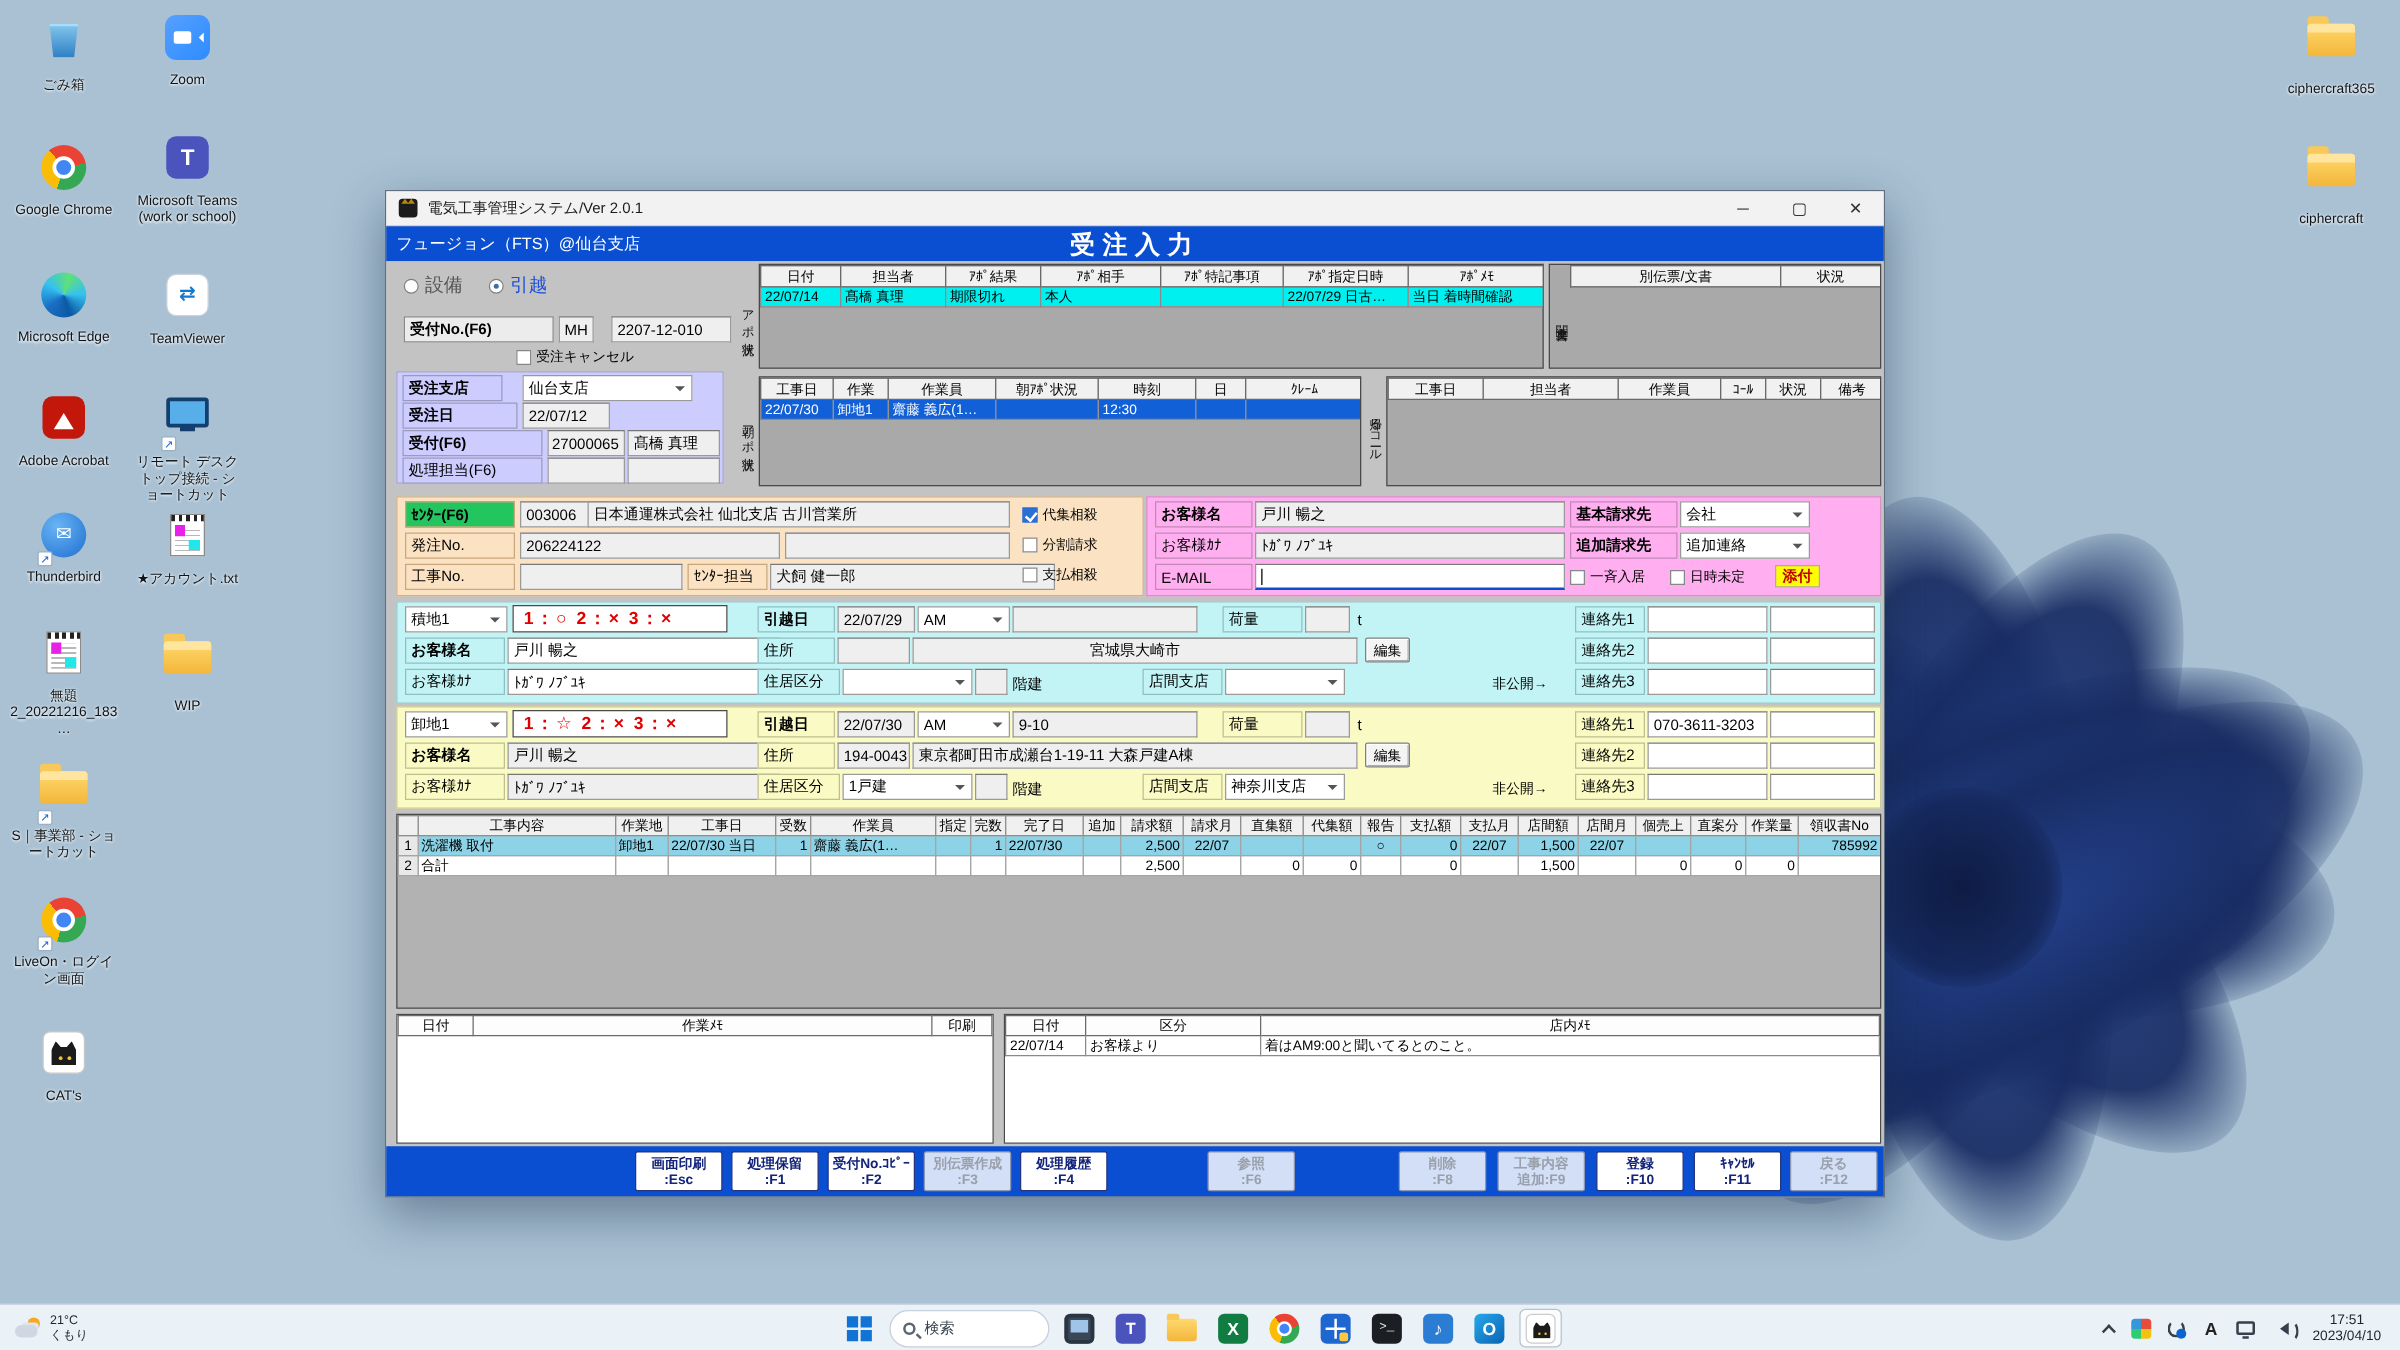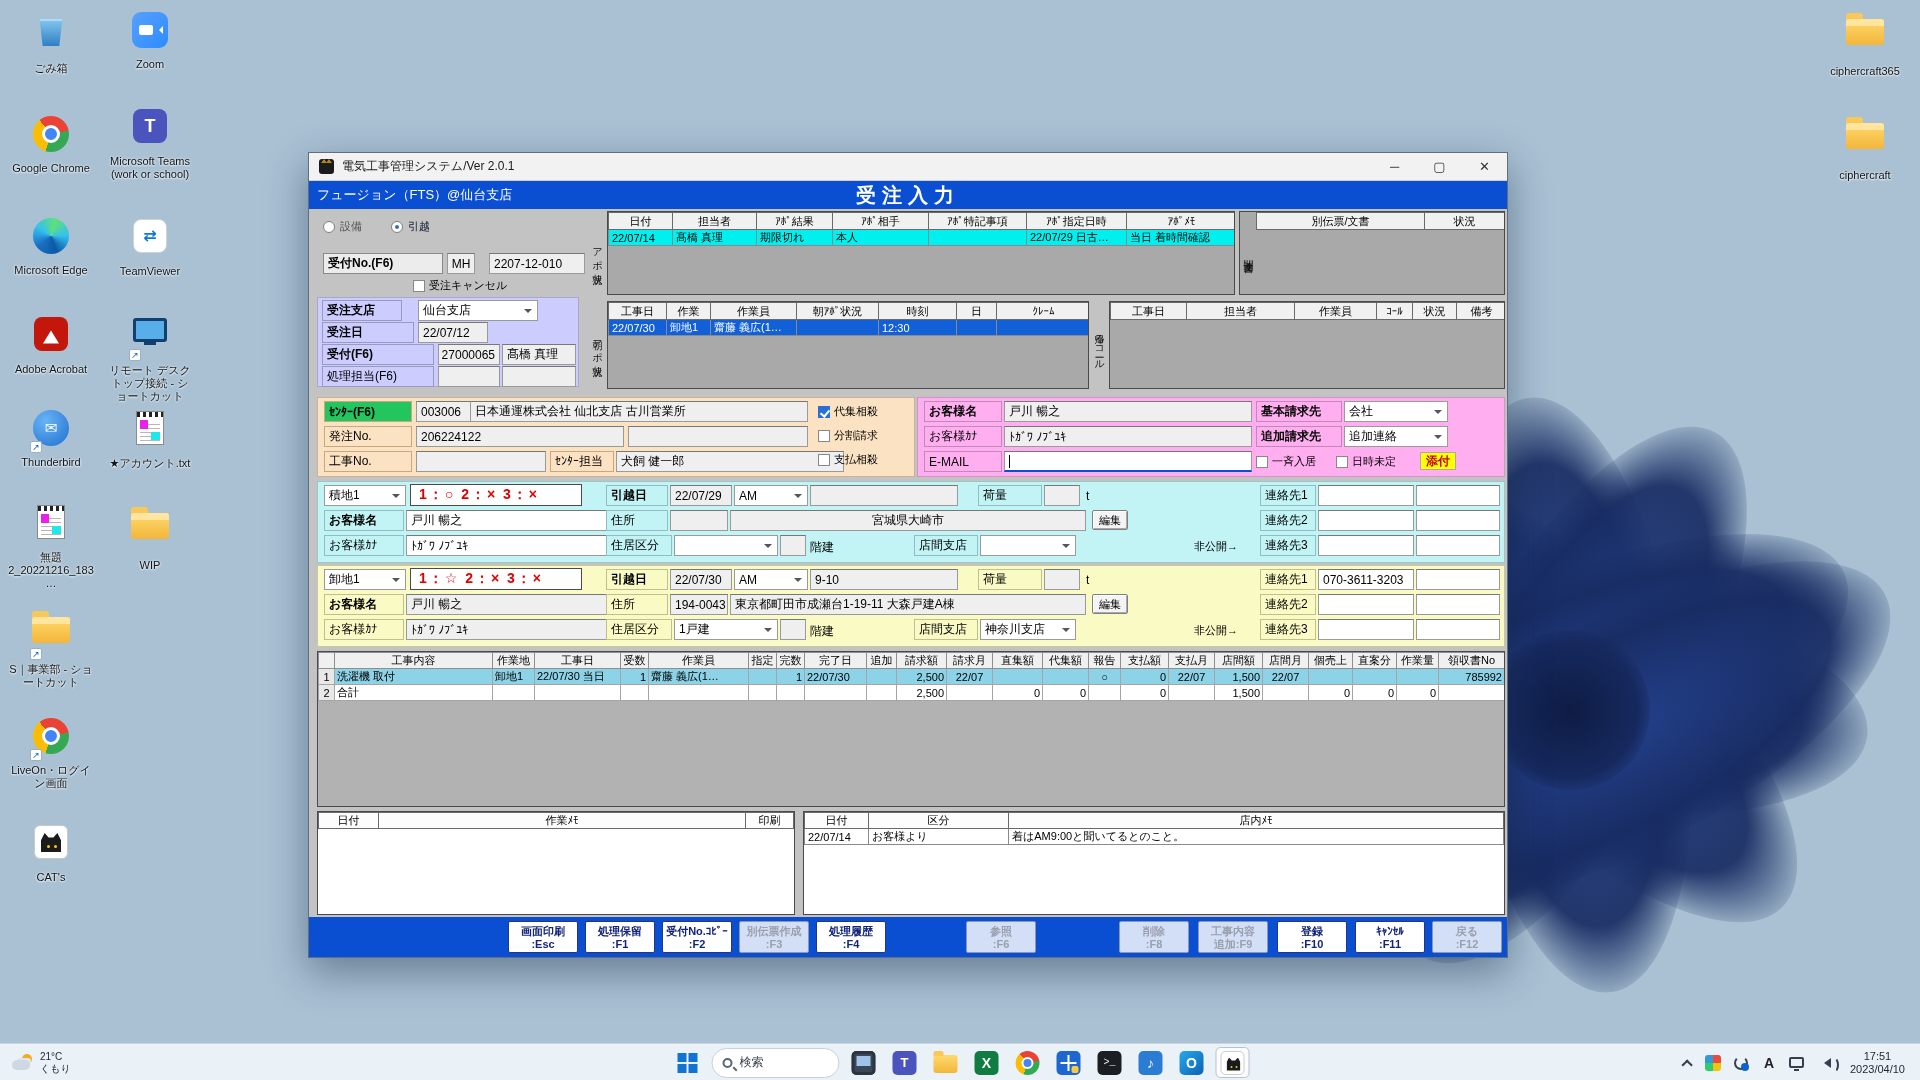--- a/index.html
+++ b/index.html
@@ -82,21 +82,21 @@
   .fld.white { background:#fff; }
   .dd { position:absolute; height:21px; background:#fff; border:1px solid #9a9a9a; display:flex;
     align-items:center; padding:0 18px 0 4px; font-size:12px; white-space:nowrap; }
   .dd::after { content:""; position:absolute; right:5px; top:8px; border:4px solid transparent; border-top-color:#555; }
   .cb { width:12px; height:12px; border:1px solid #888; background:#fff; display:inline-block; vertical-align:-2px; margin-right:4px; flex:none; }
   .cb.on { background:#2a6fd6; border-color:#2a6fd6; position:relative; }
   .cb.on::after { content:""; position:absolute; left:3px; top:1px; width:4px; height:7px;
     border:solid #fff; border-width:0 2px 2px 0; transform:rotate(40deg); }
   .rd { width:12px; height:12px; border:1px solid #808080; border-radius:50%; background:#fdfdfd; display:inline-block; vertical-align:-2px; margin-right:5px; position:relative; }
   .rd.on::after { content:""; position:absolute; left:3px; top:3px; width:4px; height:4px; border-radius:50%; background:#3a6ea5; }
-  .chkrow { position:absolute; display:flex; align-items:center; font-size:11px; white-space:nowrap; }
+  .chkrow { position:absolute; display:flex; align-items:center; font-size:15px; white-space:nowrap; }
 
   .vlab { position:absolute; writing-mode:vertical-rl; text-orientation:upright; font-size:10px;
     line-height:13px; letter-spacing:1px; color:#111; text-align:center; }
   .twrap { position:absolute; background:#a9a9a9; border:1px solid #4a4a4a; overflow:hidden; }
   .twrap table { border-collapse:collapse; width:100%; table-layout:fixed; font-size:11px; }
   .twrap th { background:#f1f1f1; border:1px solid #6a6a6a; font-weight:normal; height:17px; padding:0 2px; overflow:hidden; white-space:nowrap; }
   .twrap td { border:1px solid #8a8a8a; height:15px; padding:0 3px; overflow:hidden; white-space:nowrap; background:#fff; }
   .apo tbody tr:first-child td { background:#00f0f0; }
   .asa tbody tr:first-child td { background:#1160d8; color:#fff; }
 
@@ -339,34 +339,34 @@
   </div>
 
   <div class="content">
 
     <div class="chkrow" style="left:14px;top:10px">
       <span class="rd"></span>
       <span style="color:#555">設備</span>
     </div>
     <div class="chkrow" style="left:82px;top:10px">
       <span class="rd on"></span>
-      <span style="color:#0f172a">引越</span>
+      <span style="color:#1d4ed8">引越</span>
     </div>
 
     <div class="lbl" style="left:14px;top:44px;width:120px;background:#ececec">受付No.(F6)</div>
     <div class="fld" style="left:138px;top:44px;width:28px;justify-content:center">MH</div>
     <div class="fld" style="left:180px;top:44px;width:96px">2207-12-010</div>
     <div class="chkrow" style="left:104px;top:69px;font-size:11px">
       <span class="cb"></span>
       <span>受注キャンセル</span>
     </div>
 
     <div class="sec" style="left:8px;top:88px;width:262px;height:90px;background:#ccccff;border:1px solid #a8a8cc">
       <div class="lbl" style="left:4px;top:2px;width:80px;background:#ccccff;border-color:#9a9ac0">受注支店</div>
-      <div class="dd" style="left:100px;top:2px;width:120px">仙台支店</div>
+      <div class="dd" style="left:100px;top:2px;width:136px">仙台支店</div>
       <div class="lbl" style="left:4px;top:24px;width:92px;background:#ccccff;border-color:#9a9ac0">受注日</div>
       <div class="fld" style="left:100px;top:24px;width:70px">22/07/12</div>
       <div class="lbl" style="left:4px;top:46px;width:112px;background:#ccccff;border-color:#9a9ac0">受付(F6)</div>
       <div class="fld" style="left:120px;top:46px;width:62px;justify-content:flex-end">27000065</div>
       <div class="fld" style="left:184px;top:46px;width:74px">髙橋 真理</div>
       <div class="lbl plain" style="left:4px;top:68px;width:112px;background:#ccccff;border-color:#9a9ac0">処理担当(F6)</div>
       <div class="fld" style="left:120px;top:68px;width:62px"></div>
       <div class="fld" style="left:184px;top:68px;width:74px"></div>
     </div>
 

